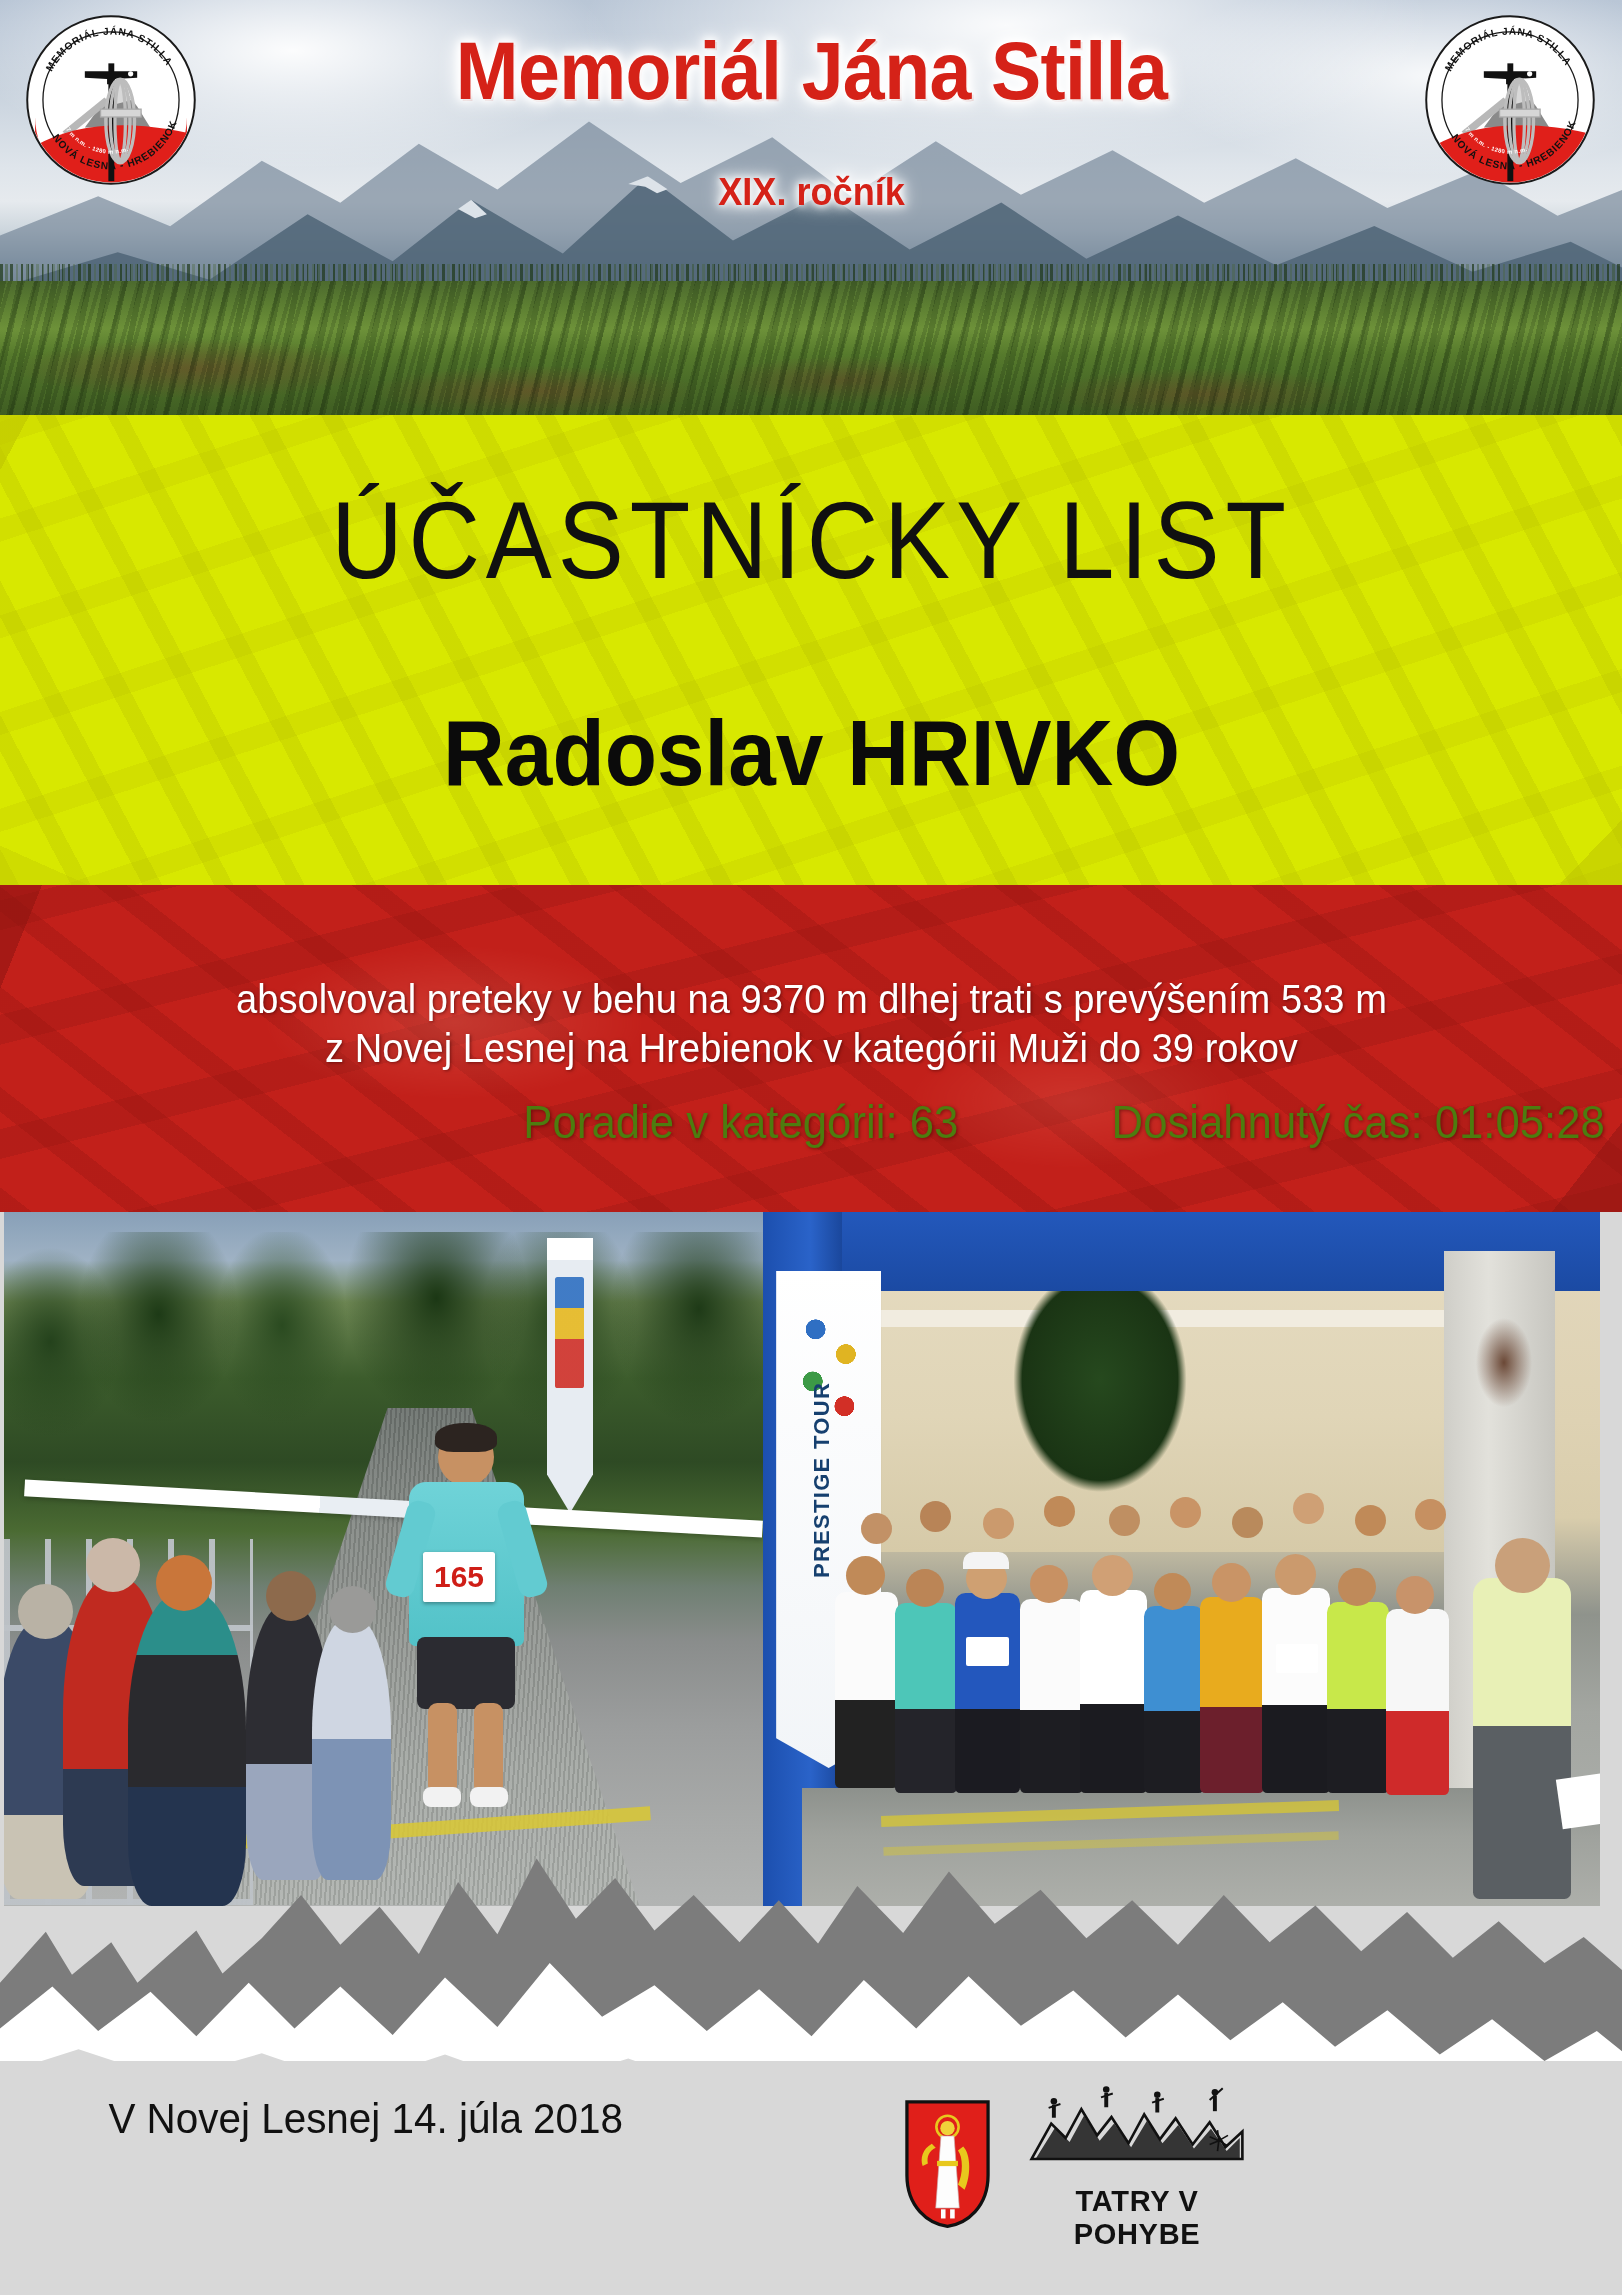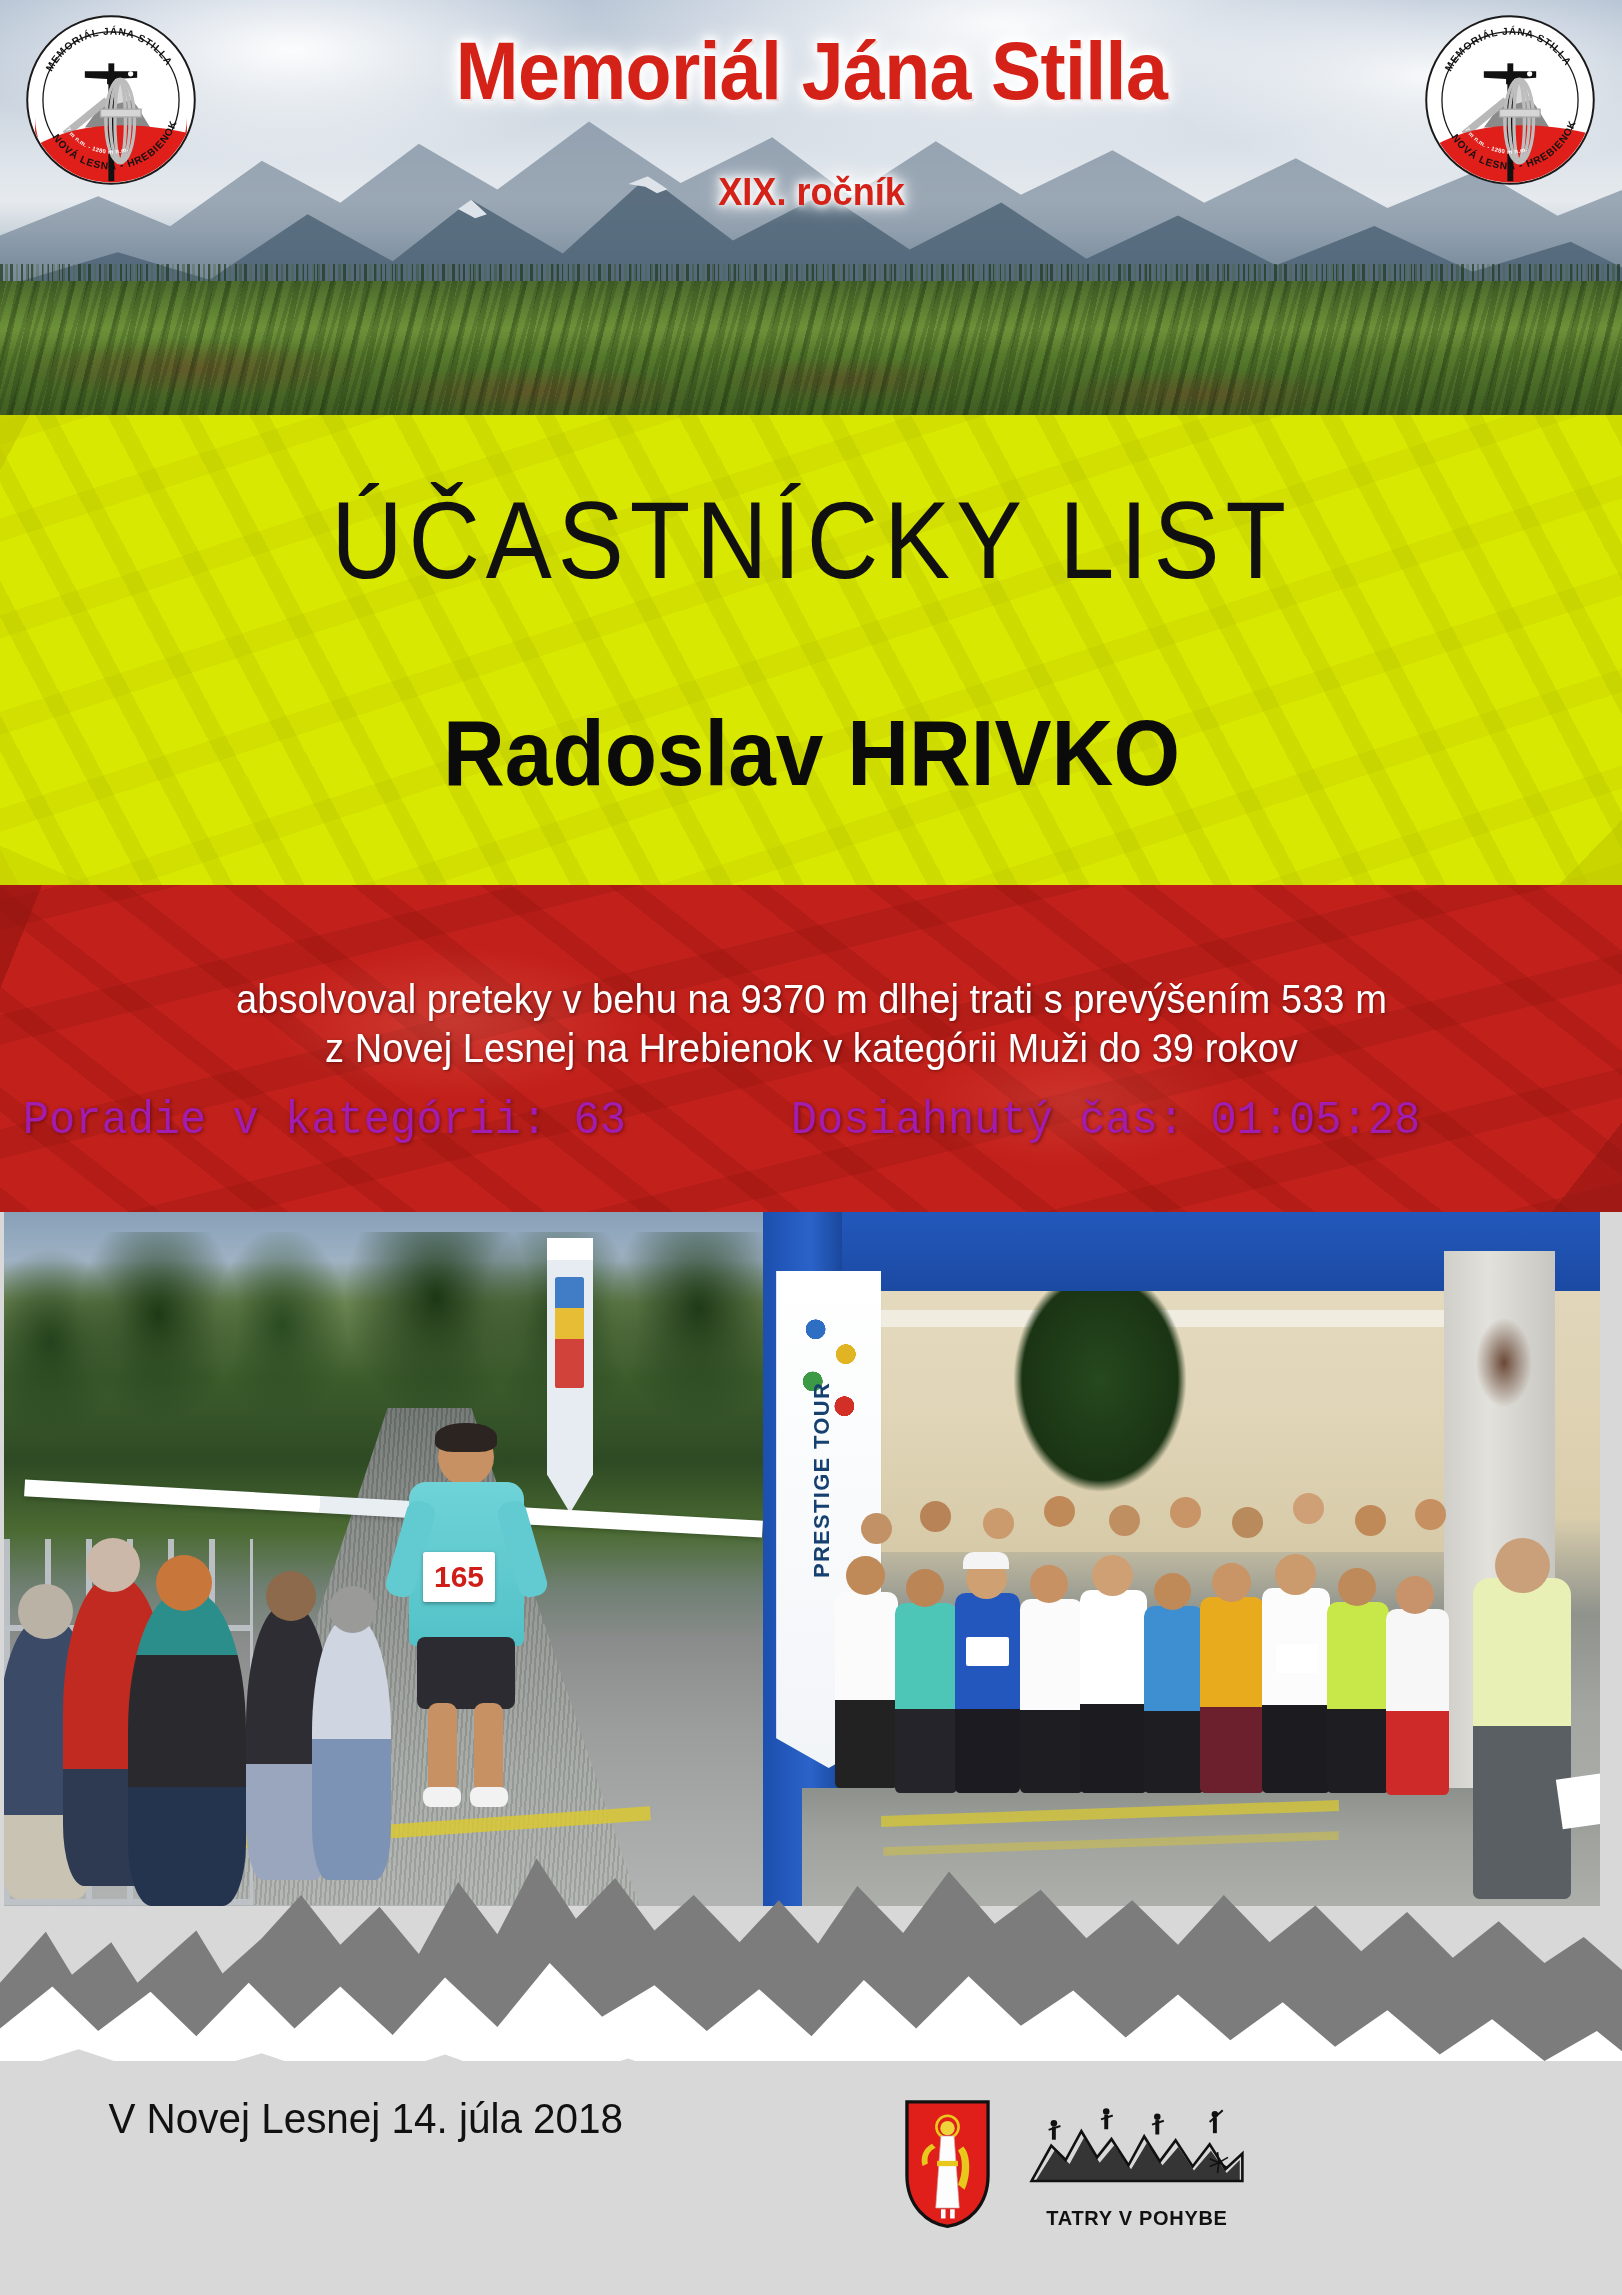--- a/index.html
+++ b/index.html
@@ -126,22 +126,22 @@
       radial-gradient(ellipse 236px 98px at 66% 66%, rgba(255,140,120,.6), rgba(255,255,255,0) 70%);
   }
   .red-line{
     position:absolute;left:0;width:1623px;text-align:center;color:#fff;
     text-shadow:1.3px 1.3px 3.3px rgba(60,0,0,.55);
   }
   .rl1{top:976px;font-size:41px;transform:scaleX(.93);}
   .rl2{top:1025px;font-size:41px;transform:scaleX(.93);}
   .rl-stats{
     position:absolute;top:1094px;left:0;width:1623px;
-    display:flex;justify-content:flex-start;gap:118px;color:#a21caf;
-    font-size:47px;text-shadow:1.3px 1.3px 3.9px rgba(60,0,0,.55);font-family:Liberation Mono, monospace;
+    display:flex;justify-content:flex-end;gap:118px;color:#4d7c0f;
+    font-size:47px;text-shadow:1.3px 1.3px 3.9px rgba(60,0,0,.55);
   }
   .rl-stats > div{transform:scaleX(.93);}
 
   
   .photos{
     position:absolute;left:4px;top:1212px;width:1596px;height:694px;
     display:flex;overflow:hidden;
   }
   .photo{position:relative;height:694px;overflow:hidden;}
   .photo-left{width:772px;}
@@ -291,21 +291,21 @@
   .crest{width:89px;height:131px;}
   .crest svg{display:block;width:89px;height:131px;}
   .sporteam{width:164px;text-align:center;}
   .sporteam .peaks{height:72px;}
   .sporteam .peaks svg{display:block;width:164px;height:72px;}
   .sporteam .s1{font-size:33px;font-weight:bold;color:#d3586a;line-height:1;margin-top:1.3px;}
   .sporteam .s2{font-size:23.6px;font-weight:bold;color:#111;line-height:1.1;margin-top:2px;}
   .tatry{width:216px;text-align:center;}
   .tatry .mt{height:92px;}
   .tatry .mt svg{display:block;width:216px;height:92px;}
-  .tatry .t1{font-size:20px;font-weight:bold;color:#111;letter-spacing:0.7px;margin-top:18px;}
+  .tatry .t1{font-size:29px;font-weight:bold;color:#111;letter-spacing:0.7px;margin-top:18px;}
 </style>
 </head>
 <body>
 
 <div id="poster">
 
   <div class="header">
     <div class="sky"></div>
 
     <div class="ridge r-far">

